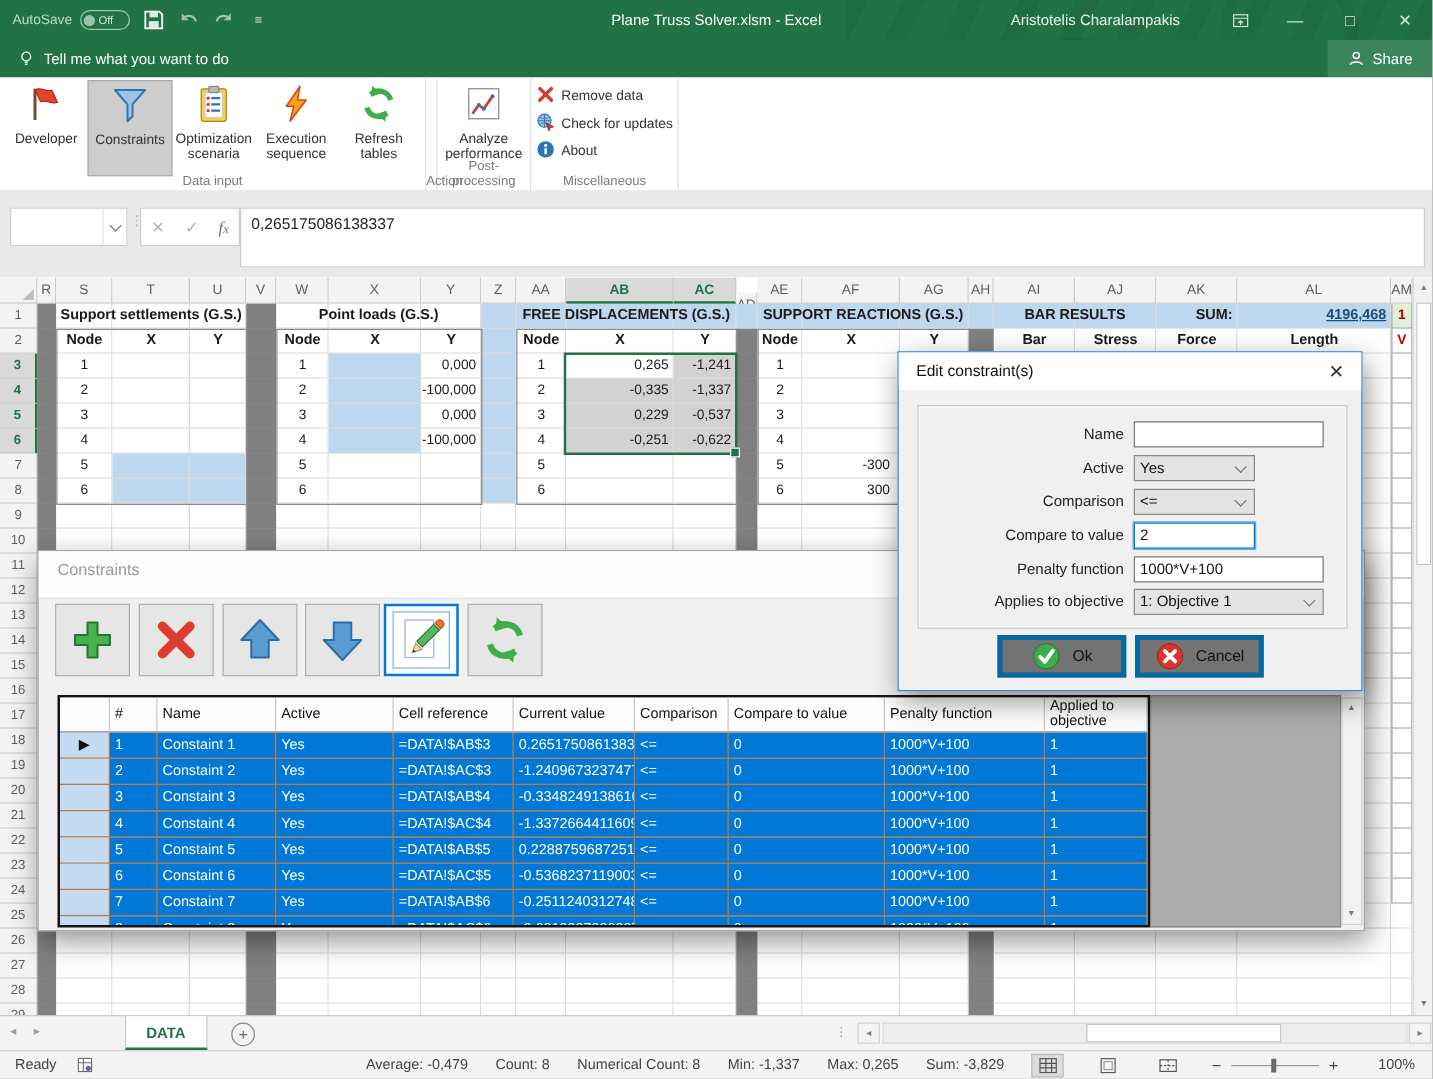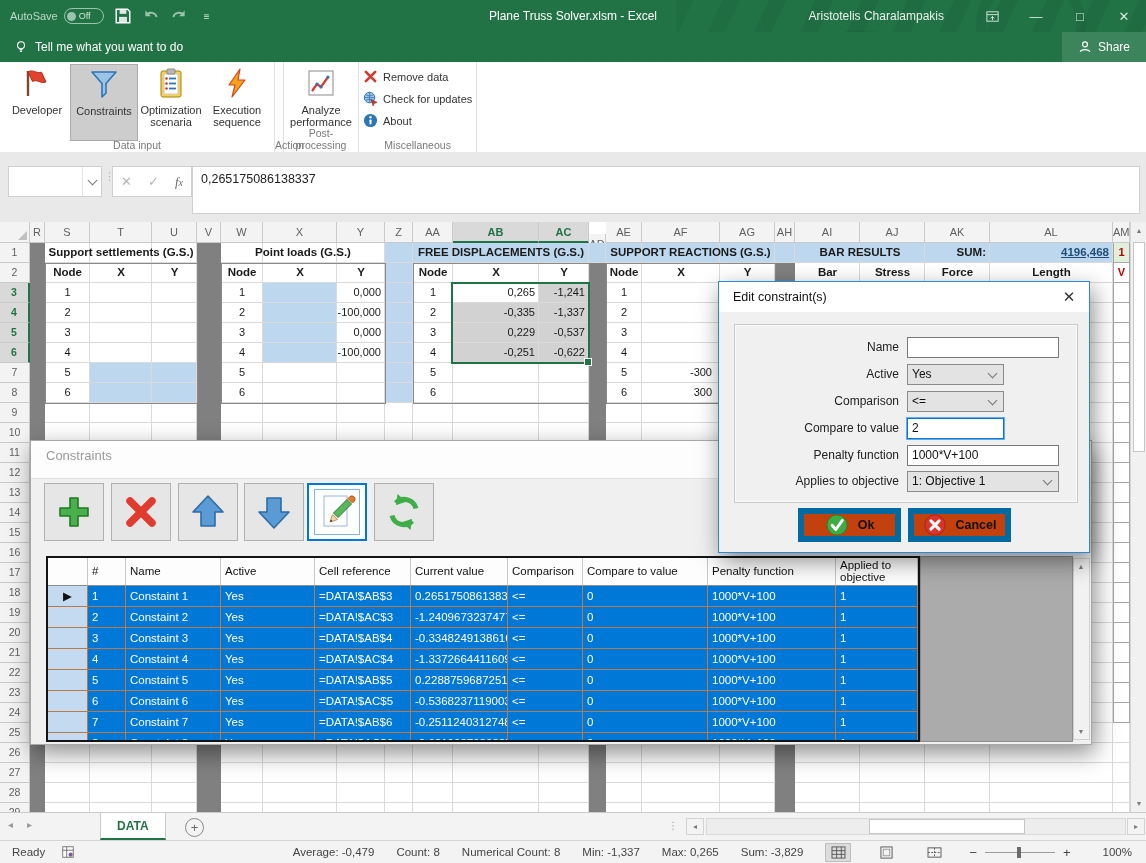--- a/index.html
+++ b/index.html
@@ -106,22 +106,22 @@
              font-size:15px;color:#333;}
   #dlg-body{position:absolute;left:0;top:30px;width:100%;height:242px;}
   #dlg-group{position:absolute;left:15px;top:12px;width:342px;height:177px;border:1px solid #c9c9c9;box-shadow:inset 0 0 0 1px #fbfbfb;}
   .dlbl{position:absolute;left:10px;width:170px;text-align:right;font-size:12px;color:#222;line-height:21px;}
   .dinput{position:absolute;left:188px;height:21px;background:#fff;border:1px solid #7a7a7a;box-sizing:border-box;
           font-size:12px;line-height:19px;padding:0 4px;color:#111;}
   .dinput.focus{border:1px solid #0078d7;box-shadow:0 0 0 1px #66aae4;}
   .dcombo{position:absolute;left:188px;height:21px;background:#e3e3e3;border:1px solid #8a8a8a;box-sizing:border-box;
           font-size:12px;line-height:19px;padding:0 4px;color:#111;display:flex;align-items:center;}
   .dcombo .chev{margin-left:auto;margin-right:3px;}
-  .dlg-btn{position:absolute;top:196px;width:103px;height:34px;background:#c2410c;border:6px solid #0369a1;box-sizing:border-box;
-           display:flex;align-items:center;justify-content:center;gap:9px;font-size:12.5px;color:#111;font-weight:bold;}
+  .dlg-btn{position:absolute;top:196px;width:103px;height:34px;background:#737373;border:4px solid #0369a1;box-sizing:border-box;
+           display:flex;align-items:center;justify-content:center;gap:9px;font-size:12.5px;color:#111;}
   .dlg-btn svg{width:24px;height:24px;}
   
   #tabbar{position:absolute;left:0;top:812px;width:1146px;height:28px;background:#f3f3f3;border-top:1px solid #cacaca;box-sizing:border-box;}
   #tnav{position:absolute;left:8px;top:6px;color:#9a9a9a;font-size:10px;letter-spacing:14px;}
   #sheettab{position:absolute;left:100px;top:0;height:27px;background:#fff;border-right:1px solid #cacaca;border-left:1px solid #cacaca;
             padding:0 16px;display:flex;align-items:center;color:#217346;font-weight:bold;font-size:12px;border-bottom:2px solid #217346;box-sizing:border-box;}
   #addsheet{position:absolute;left:185px;top:5px;width:17px;height:17px;border:1px solid #8a8a8a;border-radius:50%;color:#6a6a6a;
             display:flex;align-items:center;justify-content:center;font-size:13px;line-height:13px;}
   #hdots{position:absolute;left:668px;top:7px;color:#a0a0a0;font-size:10px;}
   .harrow{position:absolute;top:5px;width:18px;height:17px;background:#f3f3f3;border:1px solid #d2d2d2;box-sizing:border-box;
@@ -238,20 +238,29 @@
               <circle cx="11.5" cy="21.5" r="1.3" fill="#d03b2f"></circle>
               <rect x="14" y="20.6" width="7" height="1.8" fill="#2e75b6"></rect>
             </svg></span>
           <span>Optimization scenaria</span>
         </div>
         <div class="rbtn">
           <span><svg viewBox="0 0 32 32">
               <path d="M19 2 8 18h6l-3 12 13-17h-7z" fill="#f6a21d" stroke="#d2491a" stroke-width="1.2" stroke-linejoin="round"></path>
             </svg></span>
           <span>Execution sequence</span>
+        </div>
+        <div class="rbtn">
+          <span><svg viewBox="0 0 32 32">
+              <path d="M25.5 13A9.5 9.5 0 0 0 9.5 8.7" fill="none" stroke="#3fae49" stroke-width="4.2"></path>
+              <path d="M10.8 1.6 9.6 10.4l8.2-2.6z" fill="#3fae49"></path>
+              <path d="M6.5 19A9.5 9.5 0 0 0 22.5 23.3" fill="none" stroke="#3fae49" stroke-width="4.2"></path>
+              <path d="M21.2 30.4 22.4 21.6l-8.2 2.6z" fill="#3fae49"></path>
+            </svg></span>
+          <span>Refresh tables</span>
         </div>
         <div class="rglabel">Data input</div>
       </div>
       <div class="rgroup">
         <div class="rglabel">Action</div>
       </div>
       <div class="rgroup">
         <div class="rbtn">
           <span><svg viewBox="0 0 32 32">
               <rect x="4" y="4" width="24" height="24" fill="#fff" stroke="#8a8a8a"></rect>

